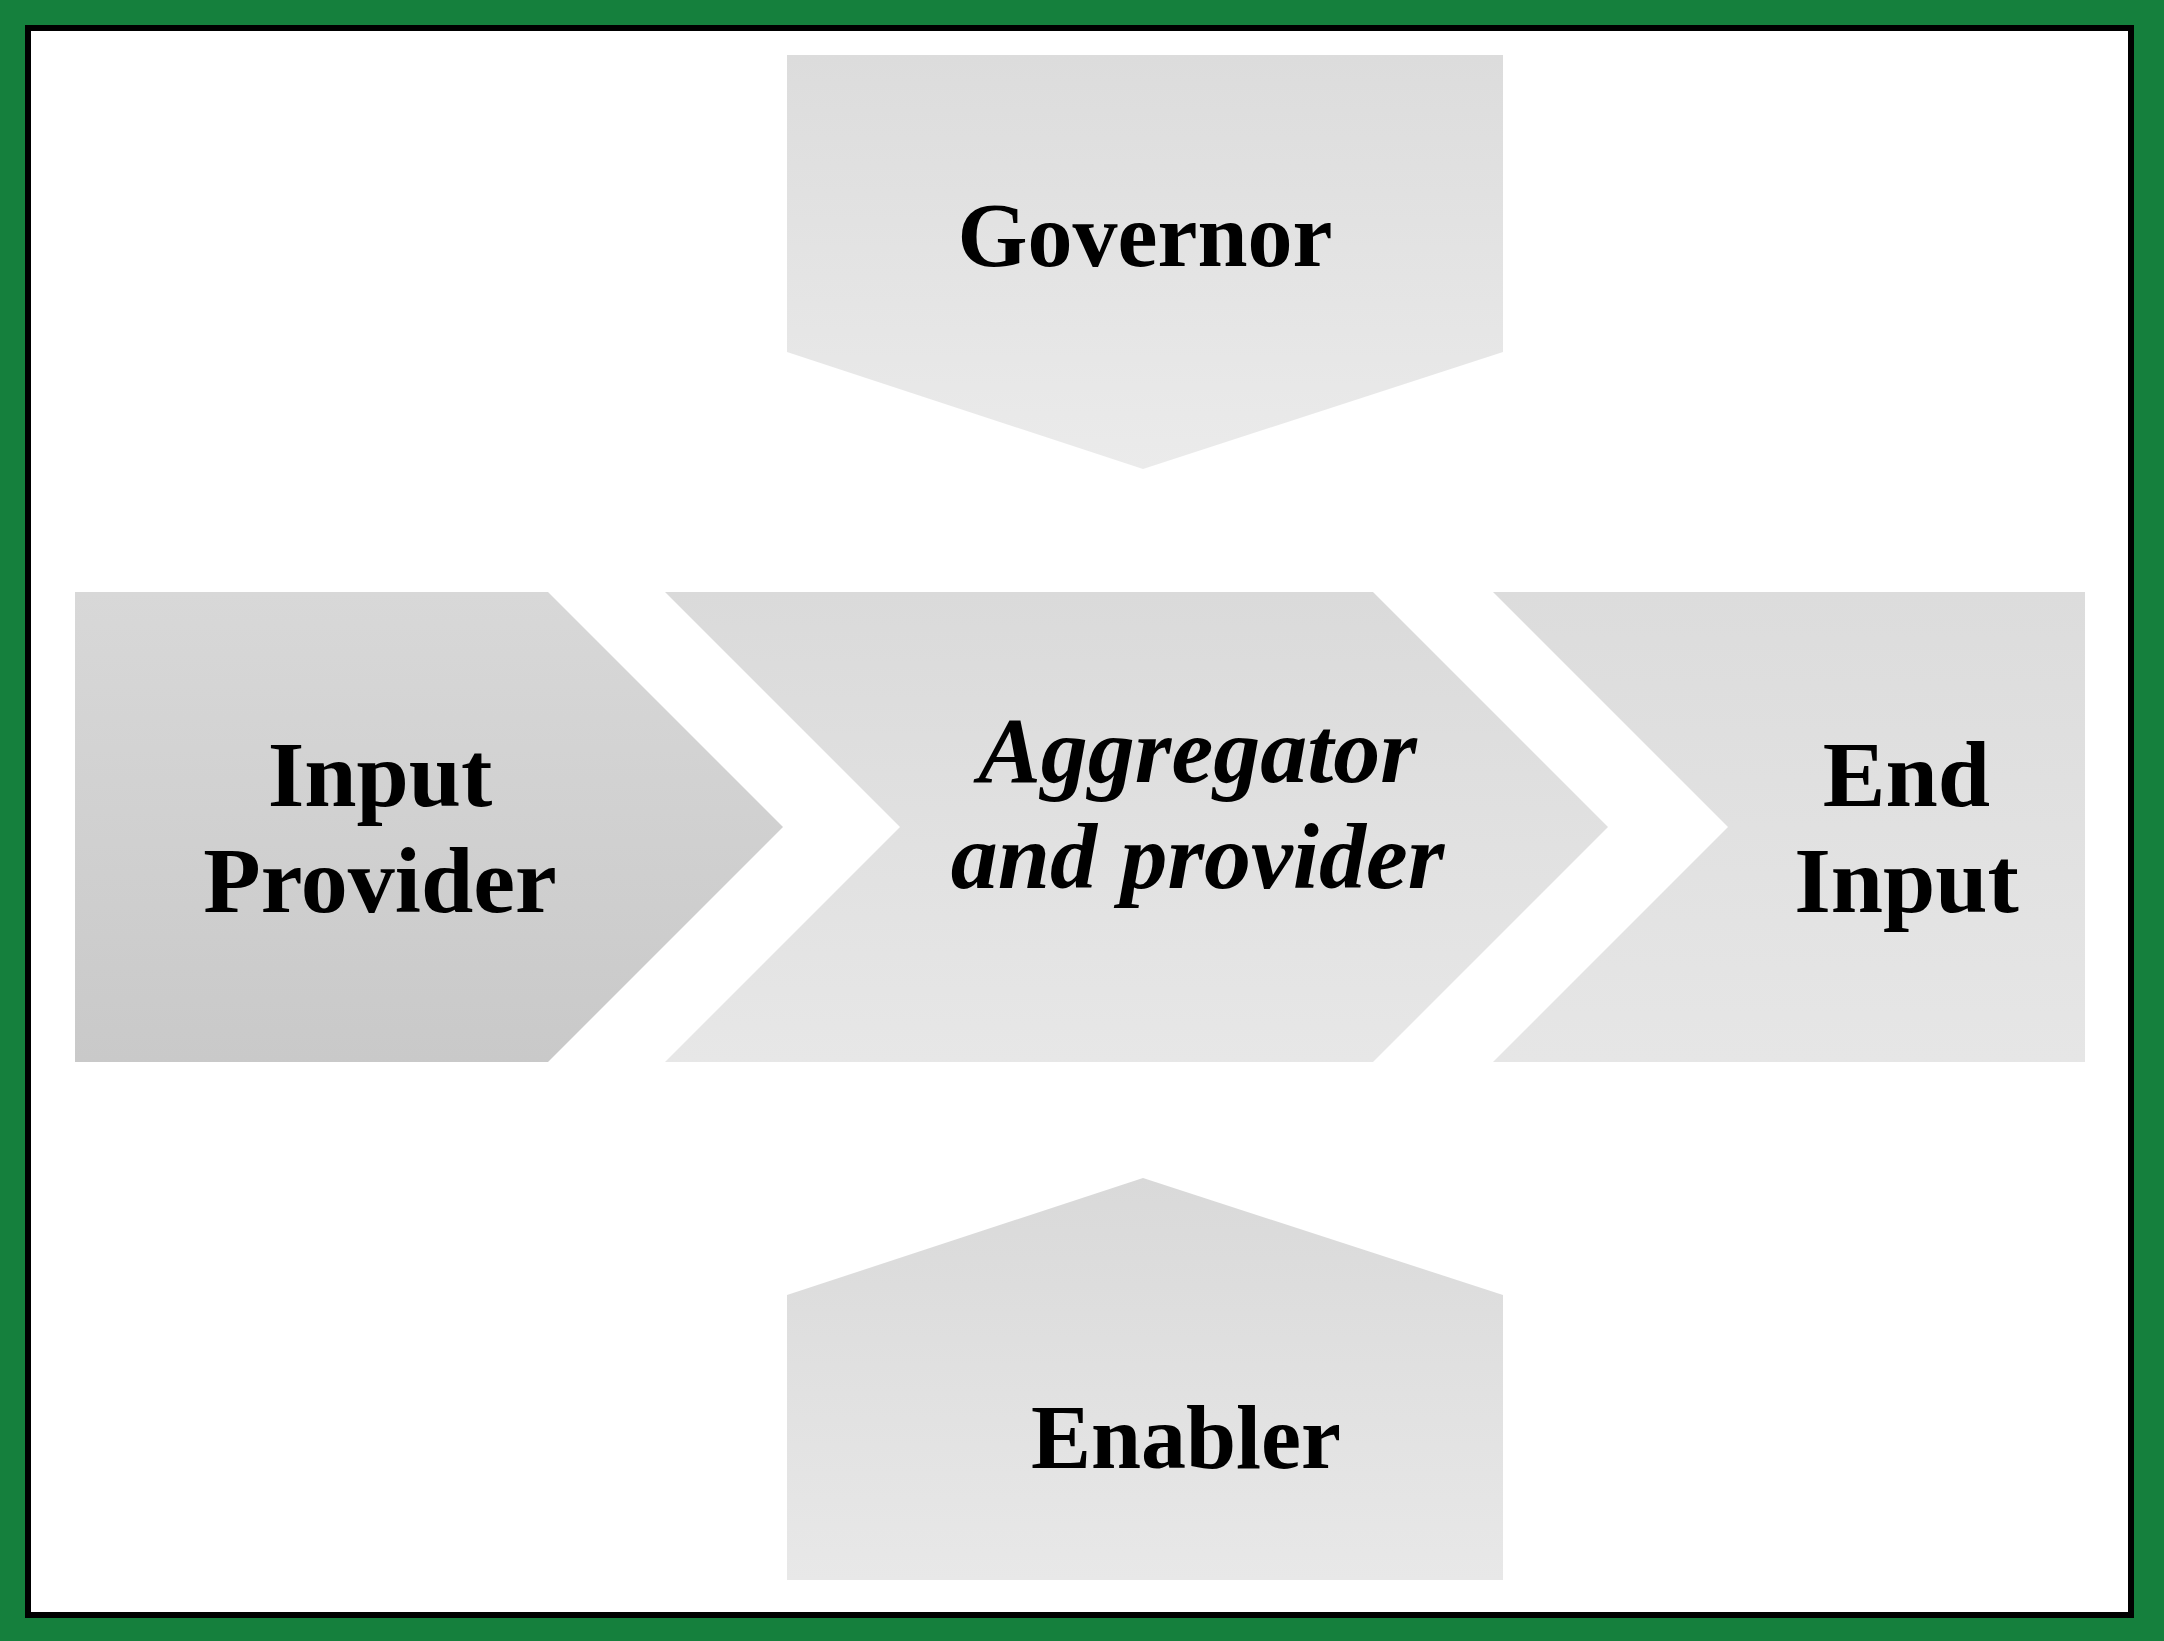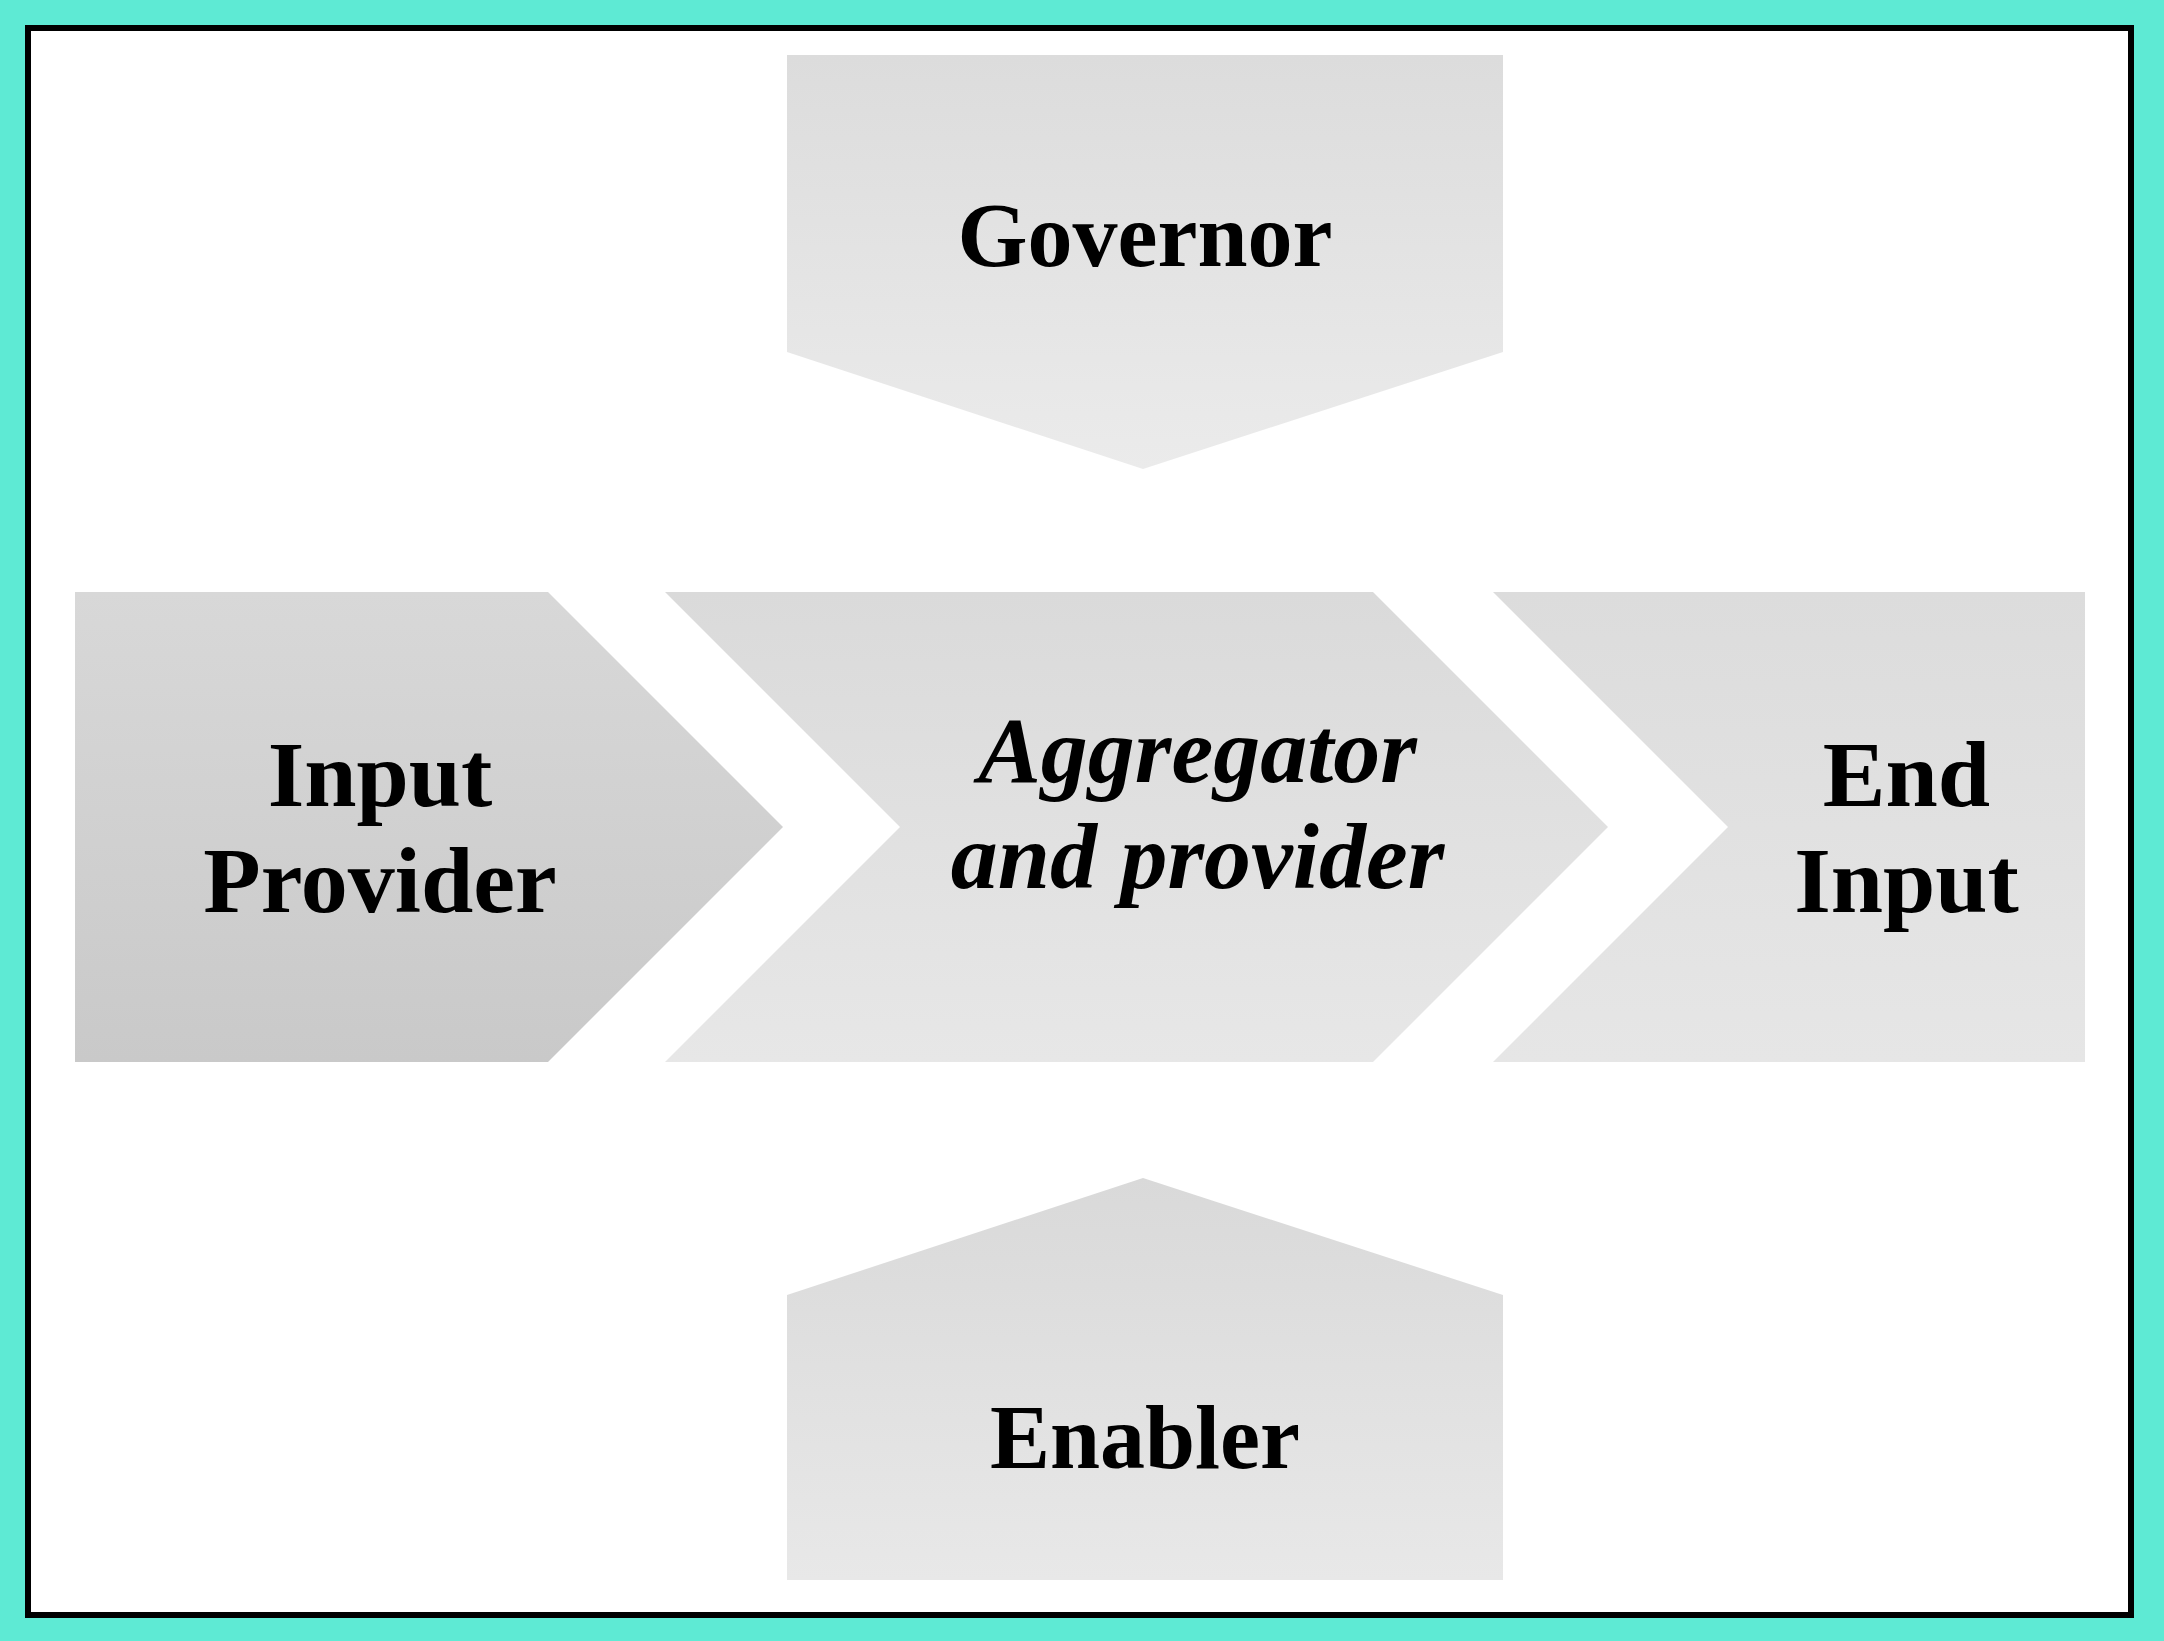--- a/index.html
+++ b/index.html
@@ -4,21 +4,21 @@
 <style>
   html, body {
     margin: 0;
     padding: 0;
     background: #ffffff;
   }
   #figure-root {
     position: relative;
     width: 2164px;
     height: 1641px;
-    background: #5eead4;
+    background: #15803d;
     overflow: hidden;
   }
   #shape-layer {
     position: absolute;
     left: 0;
     top: 0;
     width: 2164px;
     height: 1641px;
     display: block;
   }
@@ -35,21 +35,21 @@
     pointer-events: none;
   }
   .lbl-row { font-size: 94px; line-height: 1.13; }
   .lbl-cap { font-size: 90px; line-height: 1.1; }
 
   
   #governor-label   { left: 787px;  top: 55px;   width: 716px; height: 360px; }
   #input-label      { left: 75px;   top: 592px;  width: 610px; height: 470px; }
   #aggregator-label { left: 790px;  top: 568px;  width: 815px; height: 470px; font-style: italic; }
   #end-user-label   { left: 1728px; top: 592px;  width: 357px; height: 470px; }
-  #enabler-label    { left: 787px;  top: 1295px; width: 716px; height: 285px; }
+  #enabler-label    { left: 787px;  top: 1295px; width: 716px; height: 285px; padding-left: 41px; }
 </style>
 </head>
 <body>
 
 <div id="figure-root">
 
   <svg id="shape-layer" viewBox="0 0 2164 1641" xmlns="http://www.w3.org/2000/svg">
     <defs>
       <linearGradient id="gradGovernor" x1="0" y1="0" x2="0" y2="1">
         <stop offset="0" stop-color="#dcdcdc"></stop>

